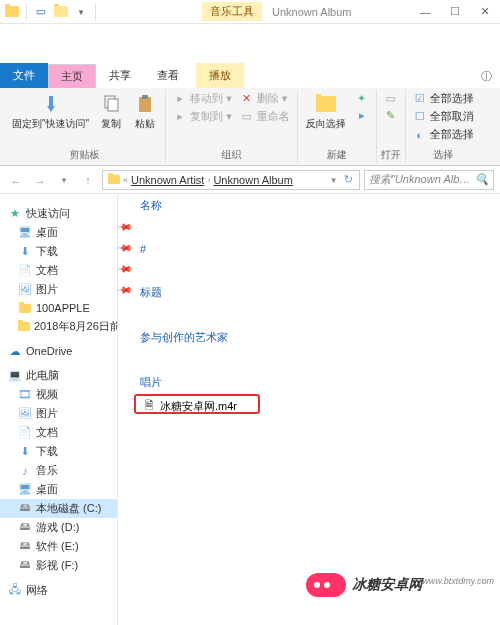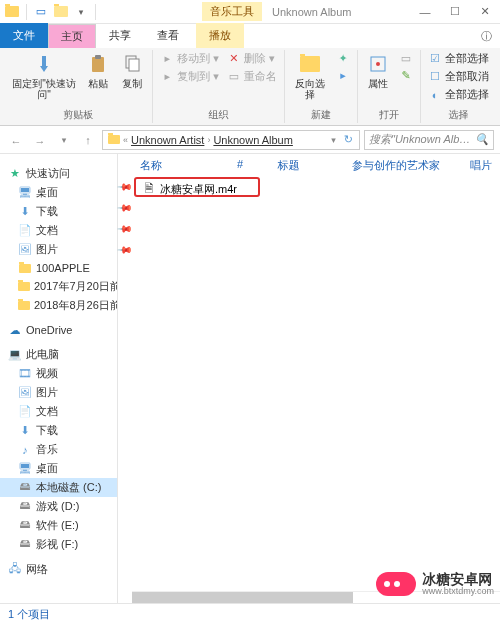--- a/index.html
+++ b/index.html
@@ -7,21 +7,21 @@
 .titlebar { height:24px; background:#fff; display:flex; align-items:center; border-bottom:1px solid #e5e5e5; }
 .titlebar .qat { display:flex; align-items:center; gap:4px; padding:0 4px; }
 .qat-icon { width:16px; height:16px; display:flex; align-items:center; justify-content:center; }
 .folder-small { width:14px; height:11px; background:#ffd666; border-radius:1px; position:relative; }
 .folder-small:before { content:""; position:absolute; top:-2px; left:0; width:5px; height:2px; background:#ffd666; }
 .qat-sep { width:1px; height:16px; background:#e0e0e0; margin:0 2px; }
 .titlebar .ctx-tab { margin-left:100px; background:#fff1b8; padding:2px 8px; color:#874d00; }
 .titlebar .title { margin-left:10px; color:#888; }
 .winbtns { margin-left:auto; display:flex; }
 .winbtn { width:30px; height:24px; display:flex; align-items:center; justify-content:center; color:#666; }
-.tabs { height:24px; display:flex; align-items:flex-end; background:#fff; }
+.tabs { height:24px; display:flex; align-items:flex-end; background:#fff;margin-top:40px; }
 .tab { padding:4px 12px; color:#333; border:1px solid transparent; }
 .tab.file { background:#1979ca; color:#fff; }
 .tab.active { background:#f9a8d4; border:1px solid #d0d0d0; border-bottom:none; }
 .tab.ctx { background:#fff1b8; color:#874d00;text-align:right; }
 .ribbon { height:78px; background:#f5f5f5; border-bottom:1px solid #d0d0d0; display:flex; padding:2px 4px; }
 .rgroup { display:flex; flex-direction:column; align-items:center; padding:0 4px; border-right:1px solid #e0e0e0; }
 .rgroup-body { flex:1; display:flex; align-items:flex-start; gap:2px; }
 .rgroup-label { font-size:10px; color:#666; padding:1px 0; }
 .bigbtn { display:flex; flex-direction:column; align-items:center; padding:2px 4px; gap:2px; }
 .bigbtn-icon { width:24px; height:24px; display:flex; align-items:center; justify-content:center; }
@@ -38,31 +38,31 @@
 .searchbox { width:130px; height:20px; border:1px solid #ccc; display:flex; align-items:center; padding:0 4px; color:#888; font-style:italic; gap:4px; }
 .content { display:flex; height:calc(625px - 24px - 24px - 78px - 28px - 22px); }
 .nav { width:118px; border-right:1px solid #e5e5e5; overflow-y:auto; padding:4px 0; }
 .nav-item { display:flex; align-items:center; gap:4px; padding:2px 4px 2px 18px; color:#333; white-space:nowrap; }
 .nav-item.hdr { padding-left:8px; font-weight:normal; margin-top:6px; }
 .nav-item.sel { background:#cde8ff; }
 .ni { width:14px; height:14px; display:inline-flex; align-items:center; justify-content:center; font-size:11px; }
 .pin-col { width:14px; display:flex; flex-direction:column; align-items:center; padding-top:28px; gap:10px; }
 .pin { color:#888; font-size:10px; transform:rotate(45deg); }
 .filepane { flex:1; display:flex; flex-direction:column; overflow:hidden; }
-.cols { display:flex; padding:4px 8px; color:#1a5fb4; gap:30px; font-size:11px; }
+.cols { display:flex; padding:4px 8px; color:#1a5fb4; gap:30px; font-size:11px;flex-direction:column; }
 .cols .col { white-space:nowrap; }
 .filelist { flex:1; padding:4px 6px; position:relative; }
 .filerow { display:flex; align-items:center; gap:4px; padding:1px 4px; width:110px; }
 .highlight { position:absolute; border:2px solid #e03030; left:2px; top:0px; width:126px; height:20px; border-radius:3px; pointer-events:none; }
 .status { height:22px; border-top:1px solid #e5e5e5; display:flex; align-items:center; padding:0 8px; color:#1a5fb4; font-size:11px; }
 .watermark { position:absolute; right:6px; bottom:28px; display:flex; align-items:center; gap:6px; }
 .wm-logo { width:40px; height:24px; background:#ff3366; border-radius:12px; position:relative; }
 .wm-logo:before,.wm-logo:after { content:""; position:absolute; width:6px; height:6px; background:#fff; border-radius:50%; top:9px; }
 .wm-logo:before { left:8px; } .wm-logo:after { left:18px; }
-.wm-text { display:flex; flex-direction:column; line-height:1.1; }
+.wm-text { display:flex; flex-direction:row; line-height:1.1;font-style:italic; }
 .wm-text .cn { font-size:14px; color:#333; font-weight:bold; }
 .wm-text .en { font-size:9px; color:#888; }
 svg { display:block; }
 </style>
 </head>
 <body>
 
 <div class="titlebar">
   <div class="qat">
     <span class="qat-icon">
@@ -102,35 +102,35 @@
             <svg width="20" height="20">
               <rect x="8" y="2" width="4" height="10" fill="#5b9bd5"></rect>
               <polygon points="6,12 14,12 10,18" fill="#5b9bd5"></polygon>
             </svg>
           </div>
         <div class="bigbtn-label">固定到"快速访问"</div>
       </div>
       <div class="bigbtn">
         <div class="bigbtn-icon">
             <svg width="20" height="20">
+              <rect x="4" y="2" width="10" height="12" fill="none" stroke="#888"></rect>
+              <rect x="7" y="5" width="10" height="12" fill="#fff" stroke="#888"></rect>
+            </svg>
+          </div>
+        <div class="bigbtn-label">复制</div>
+      </div>
+      <div class="bigbtn">
+        <div class="bigbtn-icon">
+            <svg width="20" height="20">
               <rect x="4" y="3" width="12" height="15" fill="#d4a55a" rx="1"></rect>
               <rect x="7" y="1" width="6" height="4" fill="#888" rx="1"></rect>
             </svg>
           </div>
         <div class="bigbtn-label">粘贴</div>
       </div>
-      <div class="bigbtn">
-        <div class="bigbtn-icon">
-            <svg width="20" height="20">
-              <rect x="4" y="2" width="10" height="12" fill="none" stroke="#888"></rect>
-              <rect x="7" y="5" width="10" height="12" fill="#fff" stroke="#888"></rect>
-            </svg>
-          </div>
-        <div class="bigbtn-label">复制</div>
-      </div>
     </div>
     <div class="rgroup-label">剪贴板</div>
   </div>
 
   <div class="rgroup">
     <div class="rgroup-body">
       <div class="smallbtns">
         <div class="smallbtn dis">
             <span class="si">▸</span>
             <span>移动到 ▾</span>
@@ -169,29 +169,20 @@
         <div class="smallbtn">
             <span class="si" style="color:#59d">▸</span>
           </div>
       </div>
     </div>
     <div class="rgroup-label">新建</div>
   </div>
 
   <div class="rgroup">
     <div class="rgroup-body">
-      <div class="bigbtn">
-        <div class="bigbtn-icon">
-            <svg width="20" height="20">
-              <rect x="3" y="3" width="14" height="14" fill="none" stroke="#5b9bd5"></rect>
-              <circle cx="10" cy="10" r="2" fill="#d44"></circle>
-            </svg>
-          </div>
-        <div class="bigbtn-label">属性</div>
-      </div>
       <div class="smallbtns">
         <div class="smallbtn dis">
             <span class="si">▭</span>
           </div>
         <div class="smallbtn dis">
             <span class="si" style="color:#6a4">✎</span>
           </div>
       </div>
     </div>
     <div class="rgroup-label">打开</div>
@@ -265,26 +256,20 @@
     <div class="nav-item">
         <span class="ni">
           <span class="folder-small" style="width:12px;height:9px"></span>
         </span>
         <span>100APPLE</span>
       </div>
     <div class="nav-item">
         <span class="ni">
           <span class="folder-small" style="width:12px;height:9px"></span>
         </span>
-        <span>2017年7月20日前</span>
-      </div>
-    <div class="nav-item">
-        <span class="ni">
-          <span class="folder-small" style="width:12px;height:9px"></span>
-        </span>
         <span>2018年8月26日前</span>
       </div>
 
     <div class="nav-item hdr">
         <span class="ni" style="color:#2a7ab9">☁</span>
         <span>OneDrive</span>
       </div>
 
     <div class="nav-item hdr">
         <span class="ni" style="color:#5b9bd5">💻</span>

